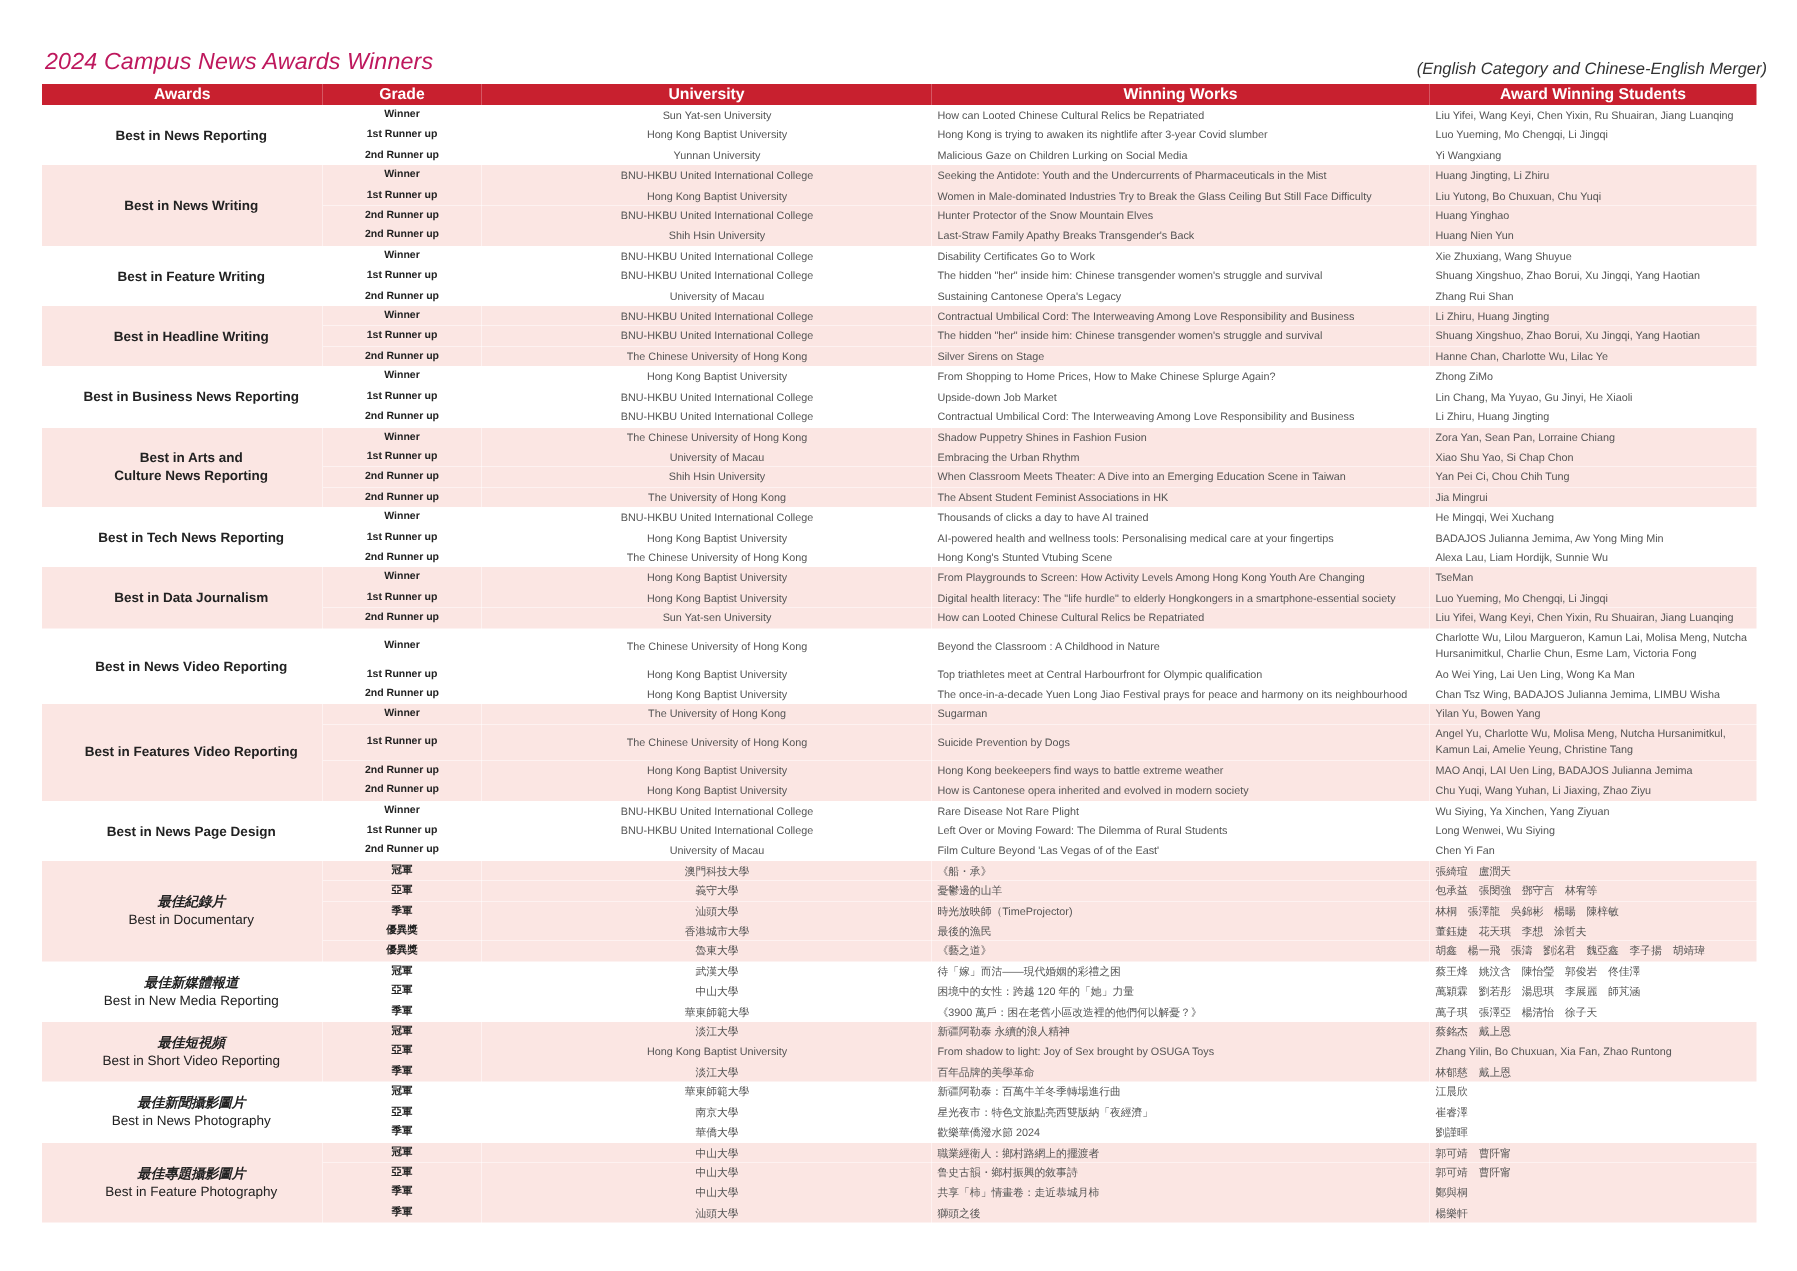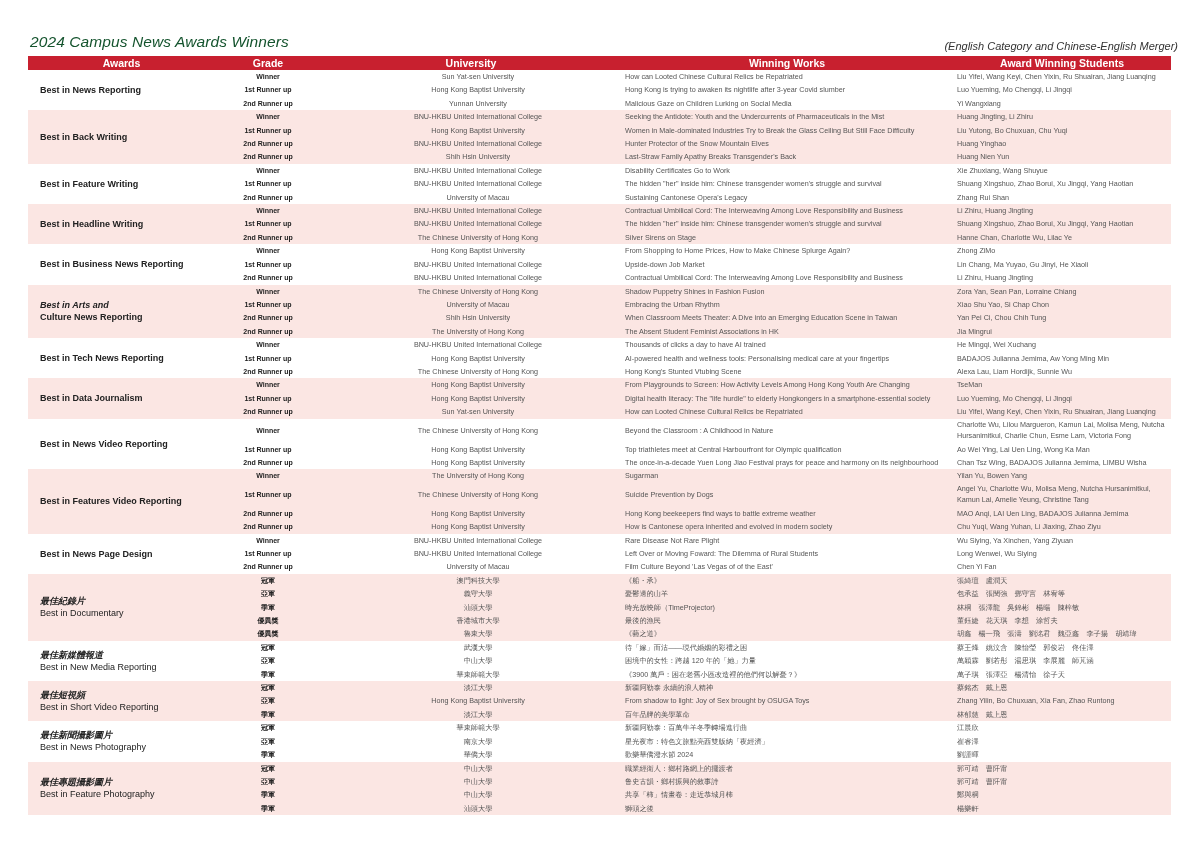--- a/index.html
+++ b/index.html
@@ -1,22 +1,22 @@
 <!DOCTYPE html>
 <html><head>
 <meta charset="utf-8">
 <style>
   html, body { margin: 0; padding: 0; background: #ffffff; }
   body { width: 1198px; height: 847px; overflow: hidden; font-family: "Liberation Sans", "DejaVu Sans", sans-serif; color: #333; position: relative; }
-  .title { position: absolute; left: 30px; top: 33px; font-size: 15.5px; font-style: italic; color: #14532d; letter-spacing: 0.1px; }
+  .title { position: absolute; left: 30px; top: 33px; font-size: 15.5px; font-style: italic; color: #be185d; letter-spacing: 0.1px; }
   .subtitle { position: absolute; right: 20px; top: 40px; font-size: 11px; font-style: italic; color: #333; }
   table.awards { position: absolute; left: 28px; top: 56px; width: 1143px; border-collapse: collapse; table-layout: fixed; }
   table.awards th { background: #c8202f; color: #fff; font-weight: bold; font-size: 10.5px; height: 14px; padding: 0; text-align: center; line-height: 14px; }
   table.awards td { padding: 0; font-size: 7.2px; line-height: 13.4px; height: 13.4px; white-space: nowrap; overflow: hidden; color: #555; vertical-align: middle; }
-  table.awards td.award { font-size: 9px; font-weight: bold; color: #222; padding-left: 12px; line-height: 12px; white-space: normal; }
+  table.awards td.award { font-size: 9px; font-weight: bold; color: #222; padding-left: 12px; line-height: 12px; white-space: normal; text-align: center; }
   table.awards td.award.zh { font-weight: normal; color: #222; }
   table.awards td.award .zh-line { font-weight: bold; display: block; font-style: italic; }
   table.awards td.grade { text-align: center; font-weight: bold; color: #222; font-size: 7px; }
   table.awards td.uni { padding-left: 14px; text-align: center; }
   table.awards td.work { padding-left: 4px; margin-top: 40px; }
   table.awards td.stud { padding-left: 4px; }
   table.awards td.stud.two { white-space: normal; line-height: 10.5px; height: 24px; }
   tr.shade td { background: #fbe6e3; }
   tr.tall td { height: 24px; }
 </style>
@@ -57,21 +57,21 @@
         <td class="work">Hong Kong is trying to awaken its nightlife after 3-year Covid slumber</td>
         <td class="stud">Luo Yueming, Mo Chengqi, Li Jingqi</td>
       </tr>
       <tr>
         <td class="grade">2nd Runner up</td>
         <td class="uni">Yunnan University</td>
         <td class="work">Malicious Gaze on Children Lurking on Social Media</td>
         <td class="stud">Yi Wangxiang</td>
       </tr>
       <tr class="shade">
-        <td class="award" rowspan="4">Best in Back Writing</td>
+        <td class="award" rowspan="4">Best in News Writing</td>
         <td class="grade">Winner</td>
         <td class="uni">BNU-HKBU United International College</td>
         <td class="work">Seeking the Antidote: Youth and the Undercurrents of Pharmaceuticals in the Mist</td>
         <td class="stud">Huang Jingting, Li Zhiru</td>
       </tr>
       <tr class="shade">
         <td class="grade">1st Runner up</td>
         <td class="uni">Hong Kong Baptist University</td>
         <td class="work">Women in Male-dominated Industries Try to Break the Glass Ceiling But Still Face Difficulty</td>
         <td class="stud">Liu Yutong, Bo Chuxuan, Chu Yuqi</td>
@@ -140,21 +140,21 @@
         <td class="stud">Lin Chang, Ma Yuyao, Gu Jinyi, He Xiaoli</td>
       </tr>
       <tr>
         <td class="grade">2nd Runner up</td>
         <td class="uni">BNU-HKBU United International College</td>
         <td class="work">Contractual Umbilical Cord: The Interweaving Among Love Responsibility and Business</td>
         <td class="stud">Li Zhiru, Huang Jingting</td>
       </tr>
       <tr class="shade">
         <td class="award" rowspan="4">
-          <span style="display: block; font-style: italic;">Best in Arts and</span>
+          <span style="display: block;">Best in Arts and</span>
           <span style="display: block;">Culture News Reporting</span>
         </td>
         <td class="grade">Winner</td>
         <td class="uni">The Chinese University of Hong Kong</td>
         <td class="work">Shadow Puppetry Shines in Fashion Fusion</td>
         <td class="stud">Zora Yan, Sean Pan, Lorraine Chiang</td>
       </tr>
       <tr class="shade">
         <td class="grade">1st Runner up</td>
         <td class="uni">University of Macau</td>

